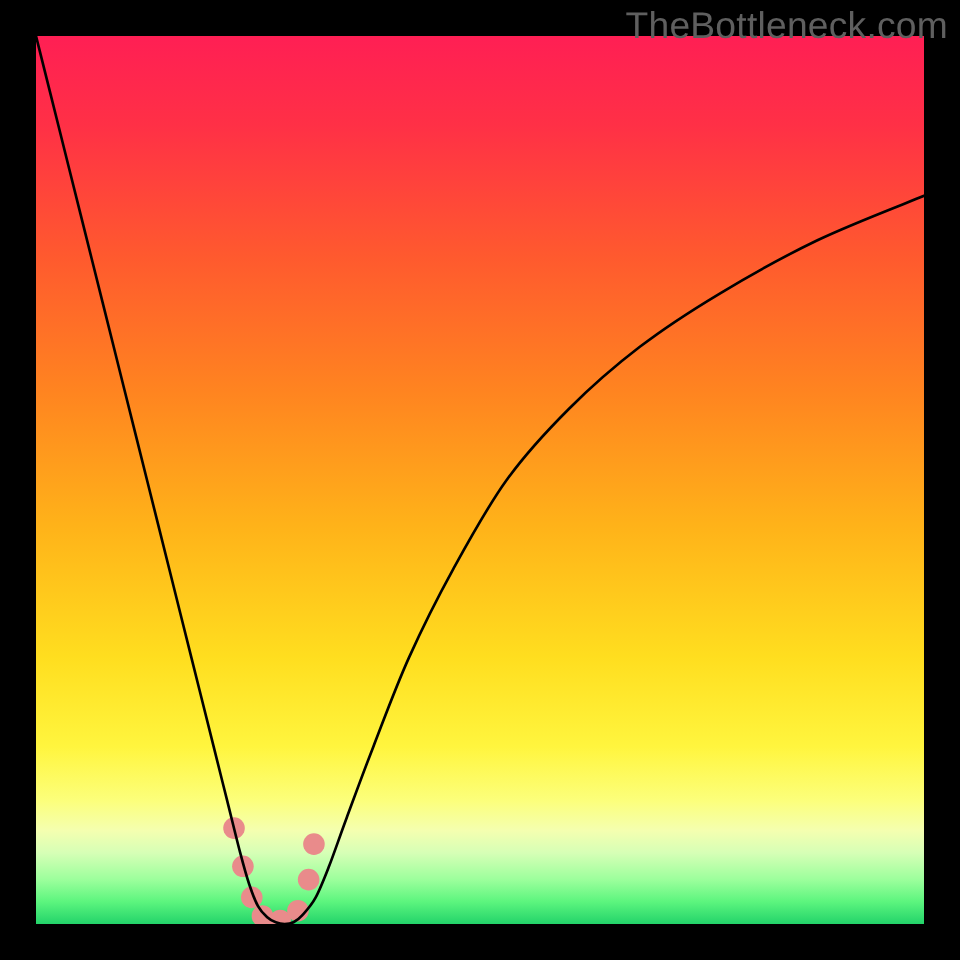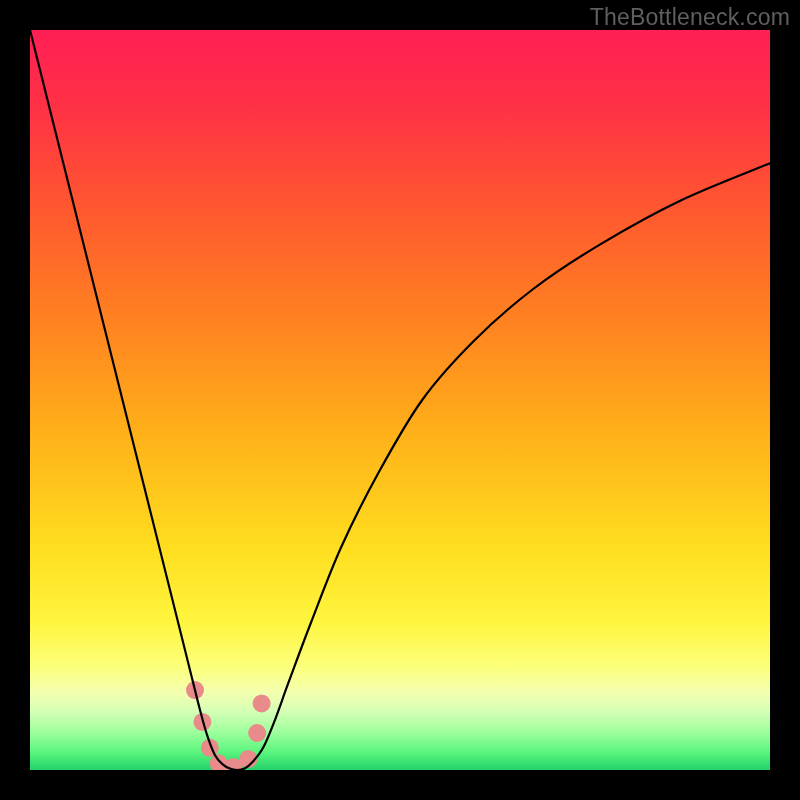--- a/index.html
+++ b/index.html
@@ -28,21 +28,21 @@
   .gradient {
     position: absolute;
     left: 0; top: 0;
     width: 100%; height: 100%;
   }
   .watermark {
     position: absolute;
     top: 4px;
     right: 10px;
     color: #5f5f5f;
-    font-size: 23px;
+    font-size: 31px;
     font-weight: 400;
     letter-spacing: 0.2px;
   }
   svg.curve {
     position: absolute;
     left: 0; top: 0;
     width: 100%; height: 100%;
   }
 </style>
 </head>

